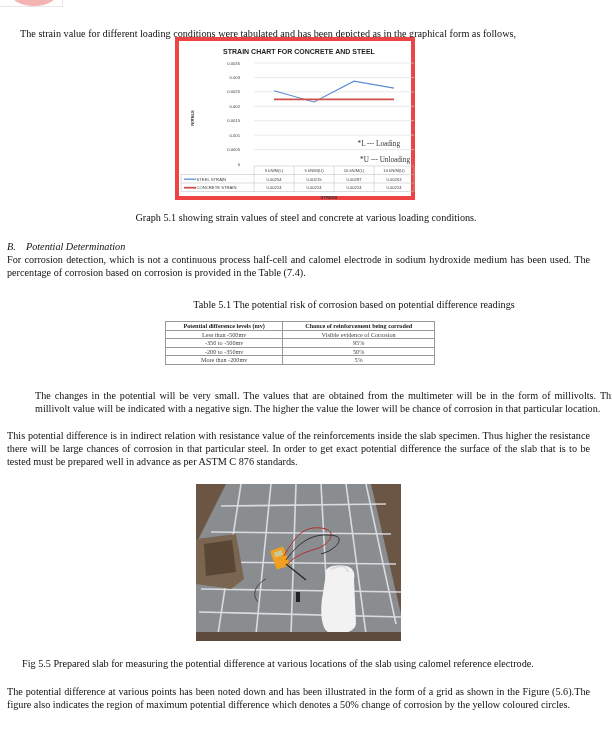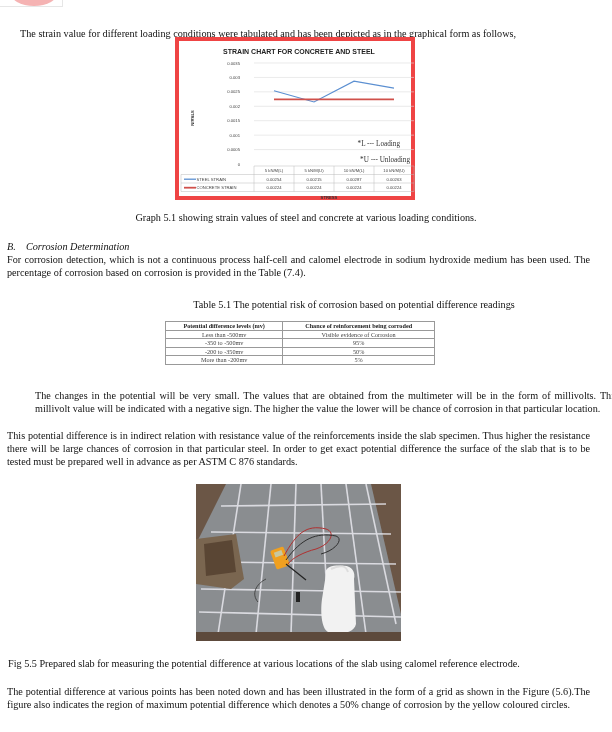--- a/index.html
+++ b/index.html
@@ -89,21 +89,21 @@
         <text x="215" y="148" text-anchor="middle" class="tick">0.00224</text>
       </g>
     <text class="ylab" x="150" y="158" text-anchor="middle">STRESS</text>
   </svg>
 </div>
 
 <p class="p center" style="left:0;top:211px;width:612px;font-family:Liberation Serif, serif;">Graph 5.1 showing strain values of steel and concrete at various loading conditions.</p>
 
 <p class="p" style="left:7px;top:240px;font-style:italic;">
   <span>B.</span>&nbsp;&nbsp;&nbsp;
-  <span>Corrosion Determination</span>
+  <span>Potential Determination</span>
 </p>
 <p class="p just" style="left:7px;top:253px;width:583px;">For corrosion detection, which is not a continuous process half-cell and calomel electrode in sodium hydroxide medium has been used. The percentage of corrosion based on corrosion is provided in the Table (7.4).</p>
 
 <p class="p center" style="left:0;top:298px;width:612px;margin-left:48px;">Table 5.1 The potential risk of corrosion based on potential difference readings</p>
 
 <table id="t51">
   <thead>
     <tr>
       <th>Potential difference levels (mv)</th>
       <th>Chance of reinforcement being corroded</th>
@@ -157,15 +157,15 @@
     <path d="M90,76 C105,55 120,48 140,52 C148,55 140,66 125,70" stroke="#303030" stroke-width="1" fill="none"></path>
     <path d="M90,80 L110,96" stroke="#222" stroke-width="1.2"></path>
     <path d="M70,95 C60,100 55,110 62,118" stroke="#333" stroke-width=".8" fill="none"></path>
     <rect x="100" y="108" width="4" height="10" fill="#222"></rect>
     <path d="M130,90 C128,84 136,80 145,82 C155,80 160,88 158,95 L160,140 C158,150 140,152 132,148 C126,145 124,130 126,115 Z" fill="#f2f2f2"></path>
     <path d="M135,85 C145,80 150,82 152,88" stroke="#ddd" stroke-width="2" fill="none"></path>
     <rect x="0" y="148" width="205" height="9" fill="#5d4a3c"></rect>
   </svg>
 </div>
 
-<p class="p" style="left:8px;top:657px;width:590px;">Fig 5.5 Prepared slab for measuring the potential difference at various locations of the slab using calomel reference electrode.</p>
+<p class="p" style="left:22px;top:657px;width:590px;">Fig 5.5 Prepared slab for measuring the potential difference at various locations of the slab using calomel reference electrode.</p>
 
 <p class="p just" style="left:7px;top:685px;width:583px;">The potential difference at various points has been noted down and has been illustrated in the form of a grid as shown in the Figure (5.6).The figure also indicates the region of maximum potential difference which denotes a 50% change of corrosion by the yellow coloured circles.</p>
 
 </body></html>

